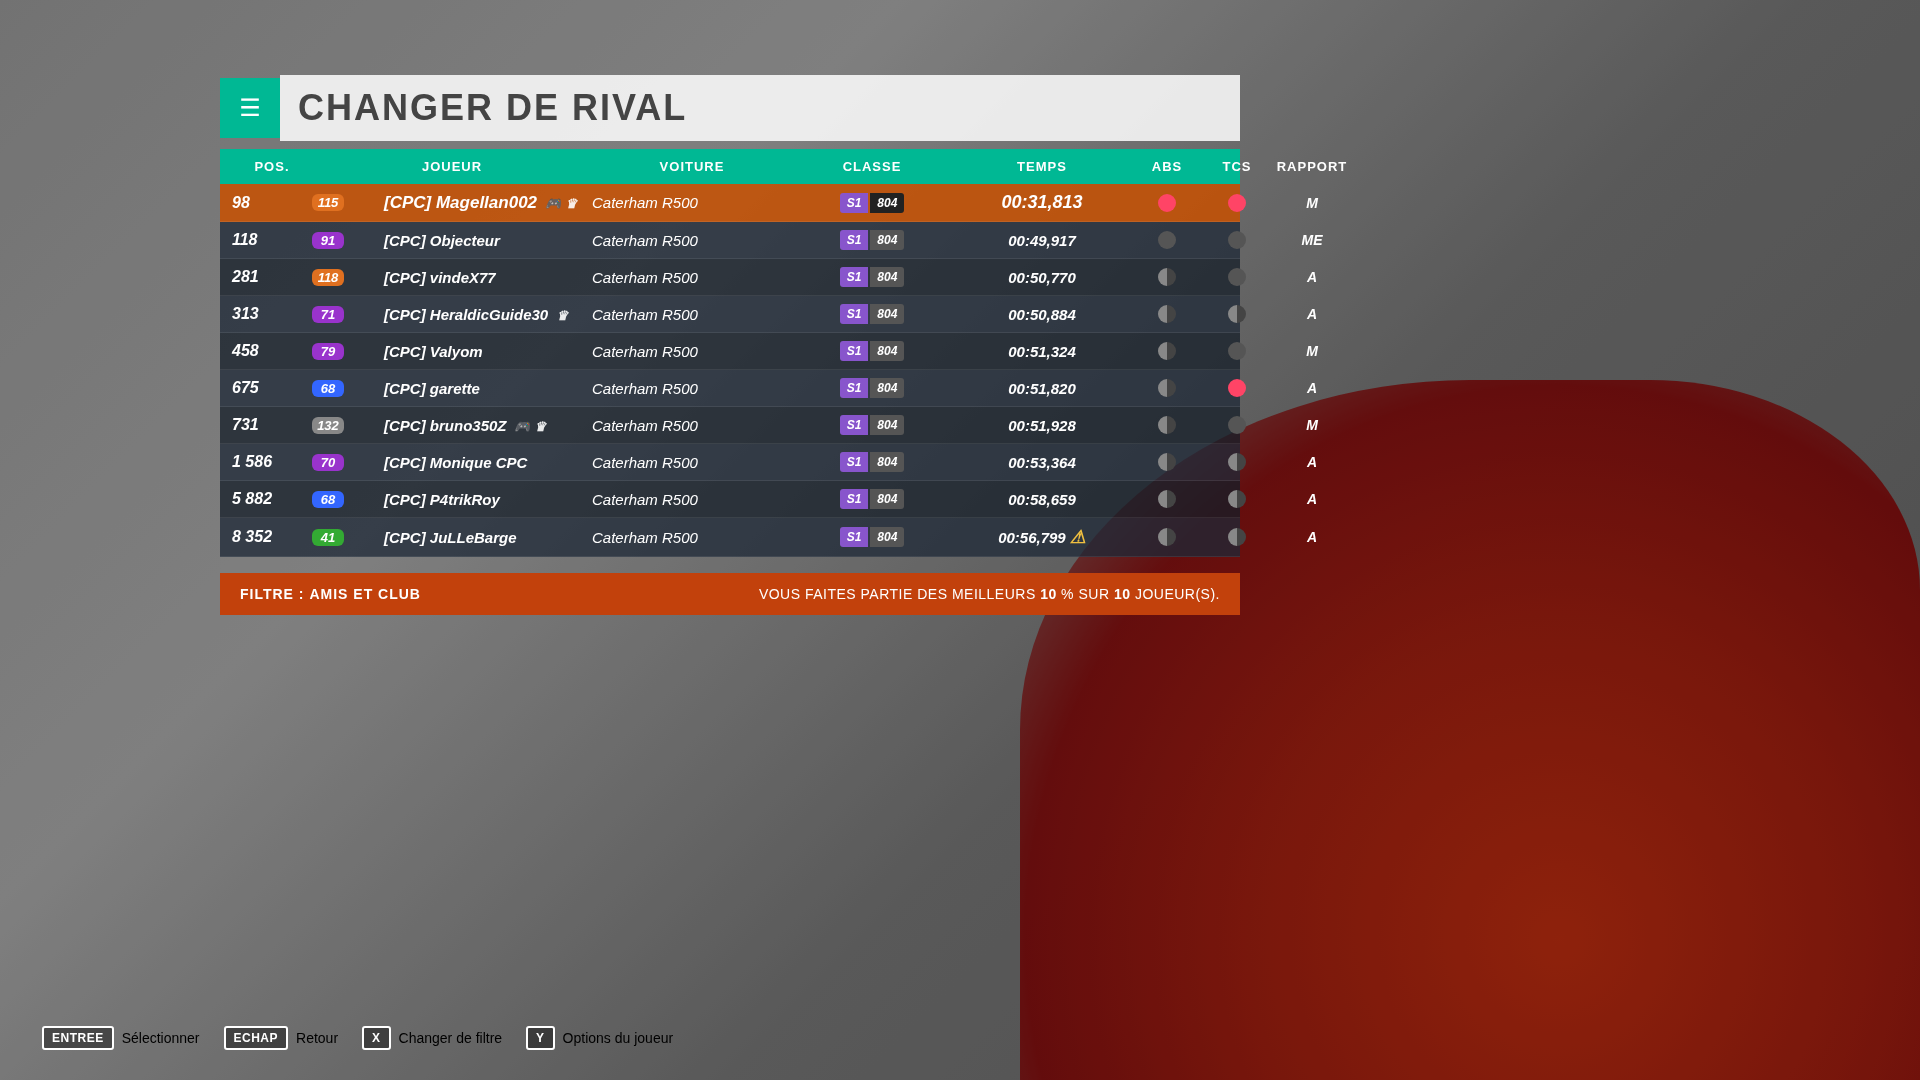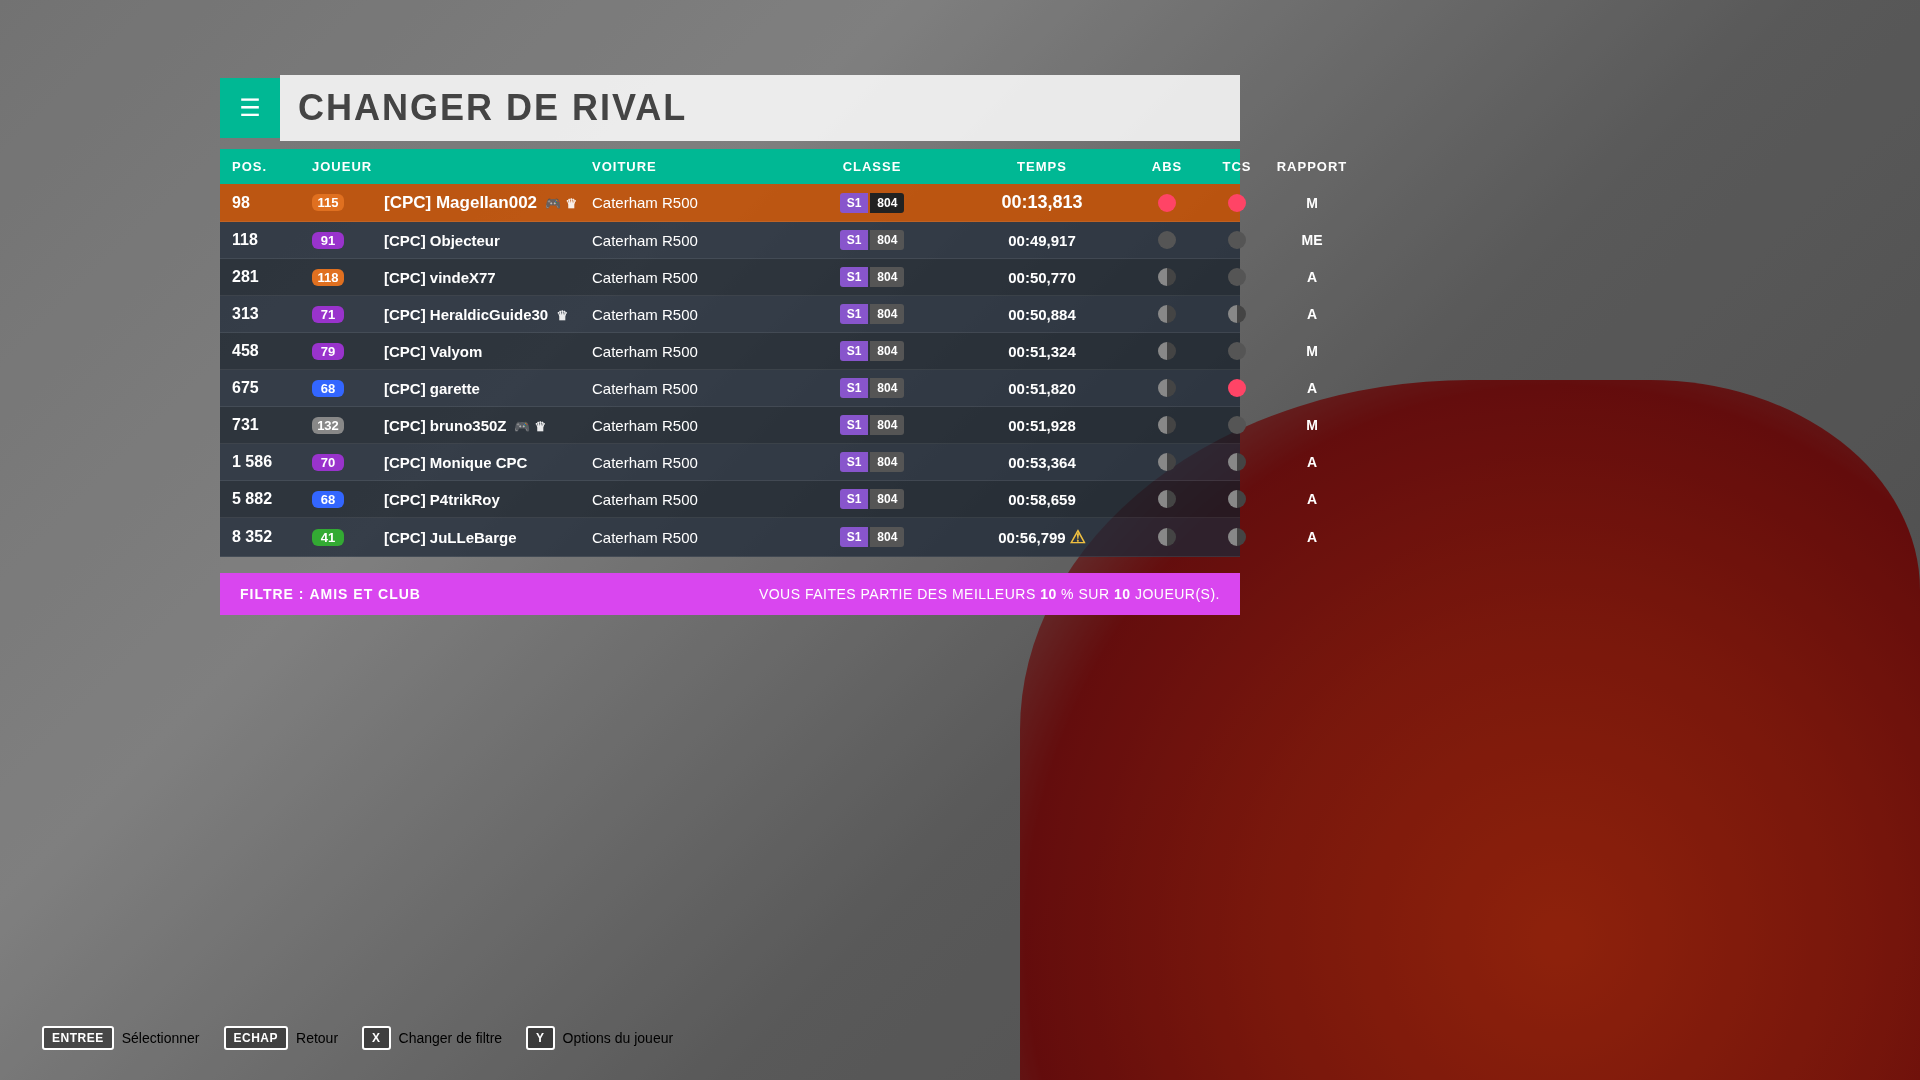--- a/index.html
+++ b/index.html
@@ -86,30 +86,32 @@
       padding: 10px 12px;
       align-items: center;
     }
 
     .col-header {
       color: white;
       font-size: 13px;
       font-weight: 800;
       letter-spacing: 1px;
       text-transform: uppercase;
+      text-align: center;
     }
 
     .col-header.center { text-align: center; }
 
     .table-row {
       display: grid;
       grid-template-columns: 80px 280px 200px 160px 180px 70px 70px 80px;
       padding: 8px 12px;
       align-items: center;
       border-bottom: 1px solid rgba(255,255,255,0.08);
+      font-style: italic;
     }
 
     .table-row.selected {
       background: rgba(200, 80, 0, 0.85);
     }
 
     .table-row:not(.selected) {
       background: rgba(20, 30, 40, 0.75);
     }
 
@@ -225,21 +227,21 @@
 
     .warning-icon {
       color: #f0c040;
       font-size: 18px;
       margin-left: 4px;
     }
 
     
     .filter-bar {
       margin-top: 16px;
-      background: #d946ef;
+      background: #c2410c;
       padding: 12px 20px;
       display: flex;
       align-items: center;
       justify-content: space-between;
     }
 
     .filter-label {
       color: white;
       font-size: 14px;
       font-weight: 600;
@@ -329,21 +331,21 @@
     <div class="cell pos-cell">98</div>
     <div class="cell">
       <span class="level-badge" style="background:#e07020">115</span>
       <span class="player-name selected-name">[CPC] Magellan002 <span class="icon-symbol">🎮 ♛</span></span>
     </div>
     <div class="cell">Caterham R500</div>
     <div class="cell class-cell center">
       <span class="class-s1">S1</span>
             <span class="class-804 selected-class">804</span>
     </div>
-    <div class="cell time-cell center selected-time">00:13,813</div>
+    <div class="cell time-cell center selected-time">00:31,813</div>
     <div class="cell center">
       <span class="abs-dot dot-active"></span>
     </div>
     <div class="cell center">
       <span class="abs-dot dot-active"></span>
     </div>
     <div class="cell rapport-cell center">M</div>
   </div>
         <div class="table-row">
     <div class="cell pos-cell">118</div>

